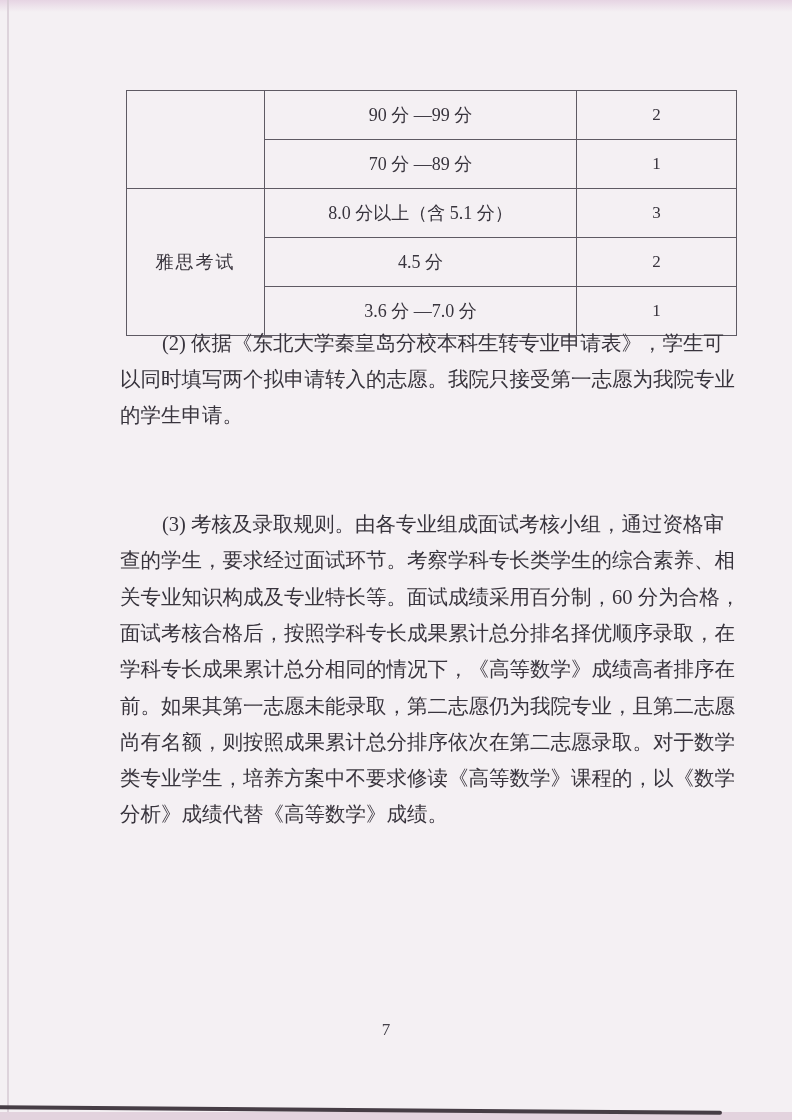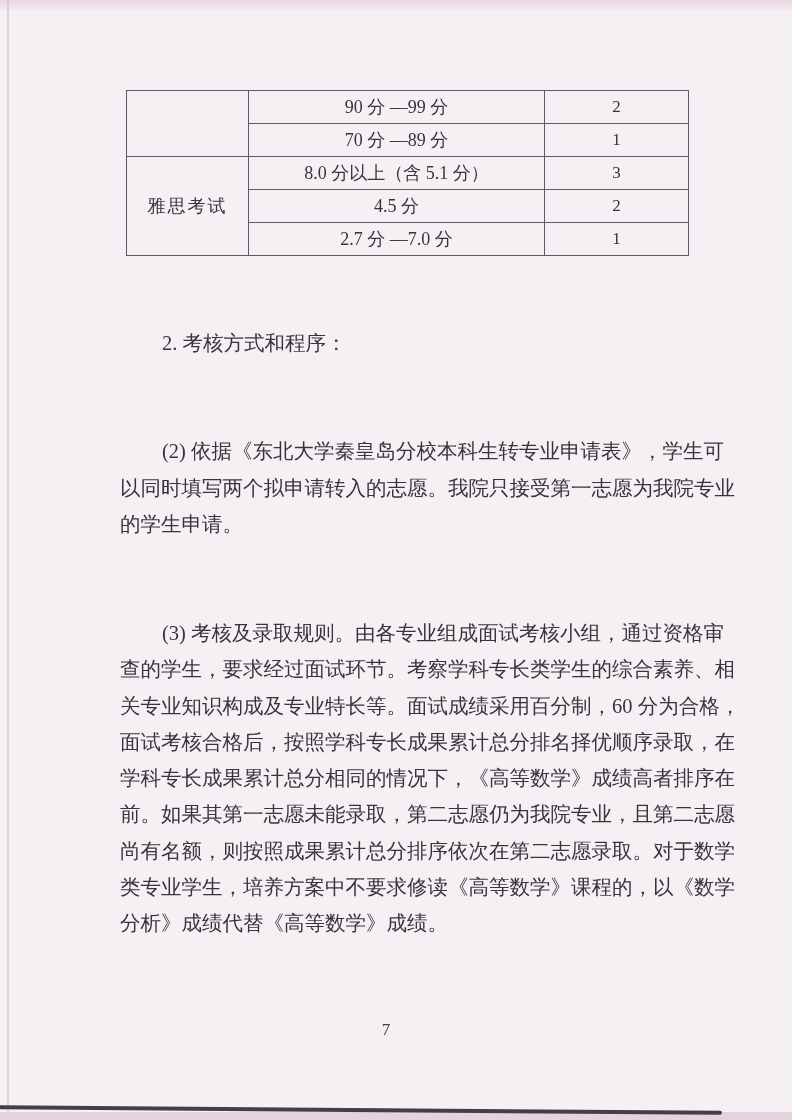--- a/index.html
+++ b/index.html
@@ -40,21 +40,21 @@
     width: 559px; height: 160px;
     border-collapse: collapse;
     table-layout: fixed;
     color: #38343d;
     font-size: 18px;
   }
   table.score-table td {
     border: 1px solid #5e5a63;
     text-align: center;
     vertical-align: middle;
-    padding: 0;
+    padding: 8px;
     height: 32px;
   }
   td.col-group { width: 121px; letter-spacing: 2px; }
   td.col-range { width: 295px; }
   td.col-quota { width: 143px; font-size: 17px; }
   
   .content {
     position: absolute; left: 120px; top: 252px; width: 566px;
     font-size: 20.5px; line-height: 36.3px;
     color: #38343d;
@@ -91,28 +91,27 @@
       <tr>
         <td class="col-group" rowspan="3">雅思考试</td>
         <td class="col-range">8.0 分以上（含 5.1 分）</td>
         <td class="col-quota">3</td>
       </tr>
       <tr>
         <td class="col-range">4.5 分</td>
         <td class="col-quota">2</td>
       </tr>
       <tr>
-        <td class="col-range">2.7 分 —7.0 分</td>
+        <td class="col-range">3.6 分 —7.0 分</td>
         <td class="col-quota">1</td>
       </tr>
     </tbody>
   </table>
 
   <div class="content">
-    <p class="block">2. 考核方式和程序：</p>
     <p class="block">(2) 依据《东北大学秦皇岛分校本科生转专业申请表》，学生可
 以同时填写两个拟申请转入的志愿。我院只接受第一志愿为我院专业
 的学生申请。</p>
     <p class="block">(3) 考核及录取规则。由各专业组成面试考核小组，通过资格审
 查的学生，要求经过面试环节。考察学科专长类学生的综合素养、相
 关专业知识构成及专业特长等。面试成绩采用百分制，60 分为合格，
 面试考核合格后，按照学科专长成果累计总分排名择优顺序录取，在
 学科专长成果累计总分相同的情况下，《高等数学》成绩高者排序在
 前。如果其第一志愿未能录取，第二志愿仍为我院专业，且第二志愿
 尚有名额，则按照成果累计总分排序依次在第二志愿录取。对于数学

